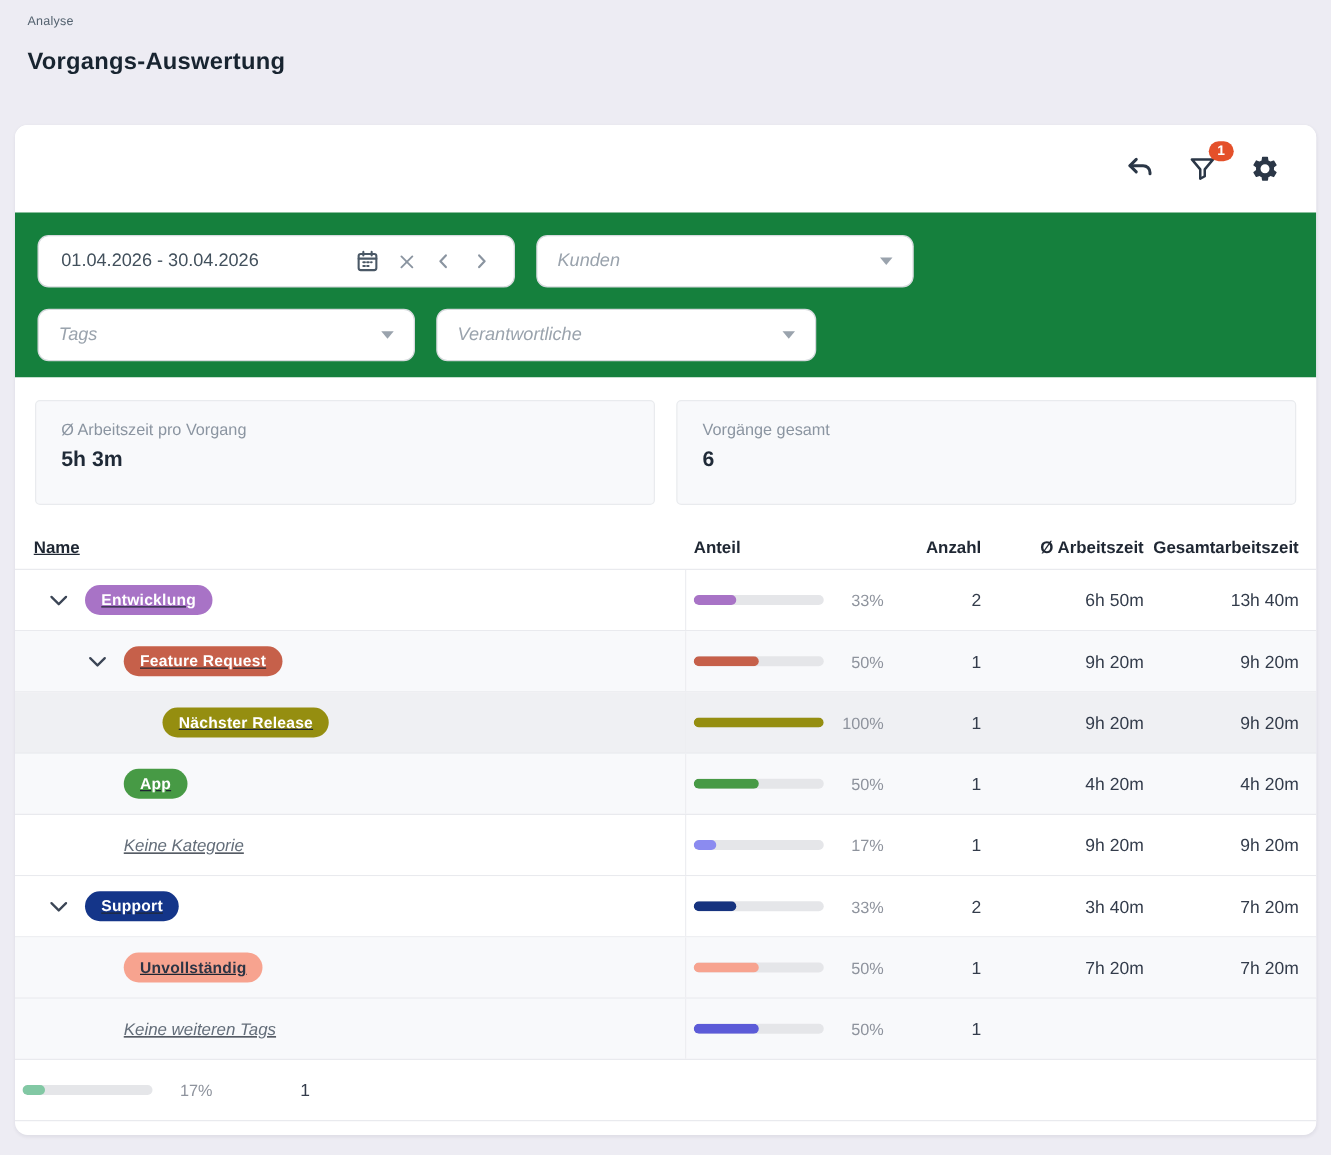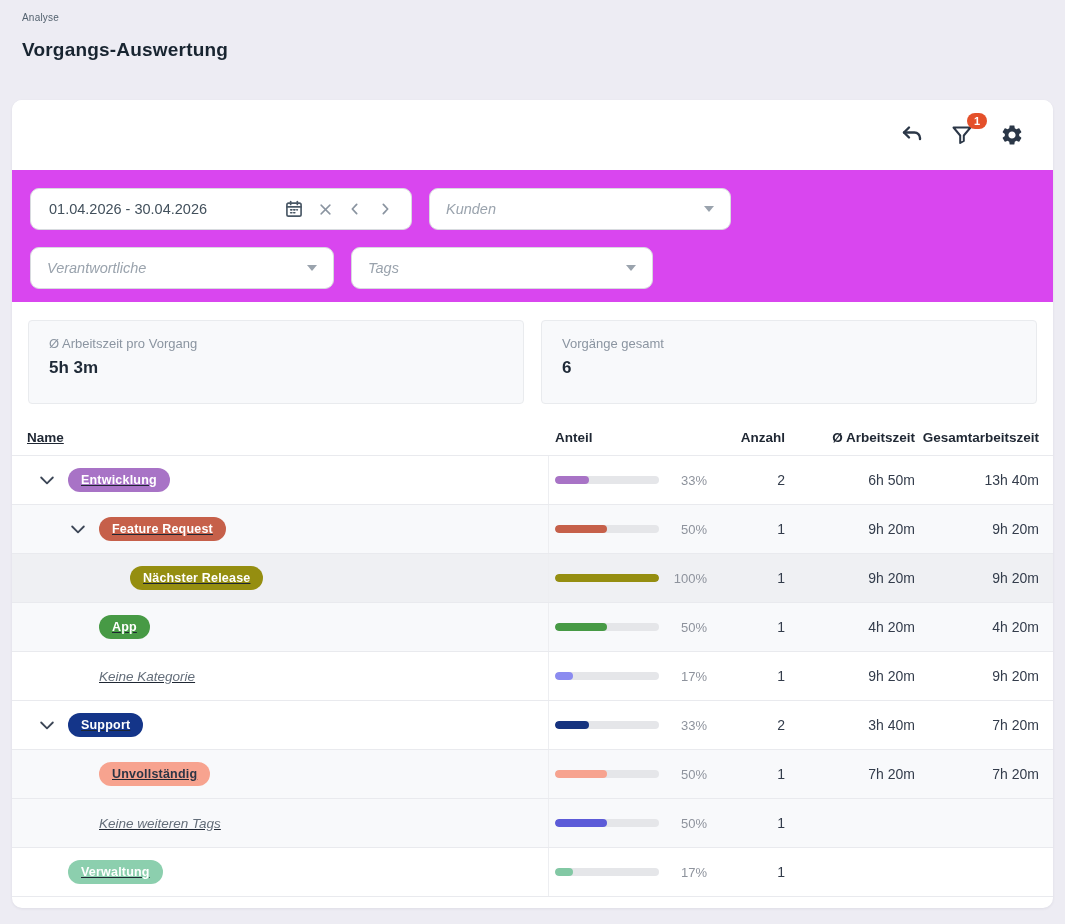--- a/index.html
+++ b/index.html
@@ -25,21 +25,21 @@
   
   .toolbar { height:70px; display:flex; align-items:center; justify-content:flex-end; gap:24px; padding-right:28px; background:#fff; }
   .tbtn { position:relative; width:26px; height:26px; background:none; border:none; cursor:pointer; display:flex; align-items:center; justify-content:center; }
   .tbtn svg { display:block; }
   .t-badge {
     position:absolute; top:-9px; right:-12px; background:#e4502a; color:#fff;
     font-size:11px; font-weight:700; line-height:16px; padding:0 7px; border-radius:9px;
   }
 
   
-  .filter-band { background:#d946ef; padding:18px; height:132px; }
+  .filter-band { background:#15803d; padding:18px; height:132px; }
   .filter-row { display:flex; gap:17px; margin-bottom:17px; }
   .field {
     background:#fff; border:1px solid #d7dade; border-radius:9px; height:42px;
     display:flex; align-items:center; font-size:14.5px;
   }
   .date-field { width:382px; padding:0 18px; gap:14px; cursor:pointer; }
   .date-text { color:#42505c; flex:1; }
   .ficon { display:flex; align-items:center; justify-content:center; cursor:pointer; }
   .select { padding:0 16px; justify-content:space-between; cursor:pointer; }
   .sel-kunden { width:302px; }
@@ -148,26 +148,26 @@
             <polyline points="9.5,5 16,12 9.5,19"></polyline>
           </svg>
         </span>
       </div>
       <div class="field select sel-kunden">
         <span class="placeholder">Kunden</span>
         <span class="caret"></span>
       </div>
     </div>
     <div class="filter-row">
+      <div class="field select sel-tags">
+        <span class="placeholder">Tags</span>
+        <span class="caret"></span>
+      </div>
       <div class="field select sel-verantwortliche">
         <span class="placeholder">Verantwortliche</span>
-        <span class="caret"></span>
-      </div>
-      <div class="field select sel-tags">
-        <span class="placeholder">Tags</span>
         <span class="caret"></span>
       </div>
     </div>
   </div>
 
   <div class="body">
     <div class="stats">
       <div class="stat-card">
         <div class="stat-label">Ø Arbeitszeit pro Vorgang</div>
         <div class="stat-value">5h 3m</div>
@@ -351,29 +351,20 @@
               <div class="fill" style="width: 50%; background: rgb(92, 91, 216);"></div>
             </div>
     </div>
     <div class="col-pct pct">50%</div>
     <div class="col-count numcell c-count">1</div>
     <div class="col-avg numcell c-avg"></div>
     <div class="col-total numcell c-total"></div>
     <div class="row-end-pad"></div>
   </div>
         <div class="trow" style="background: rgb(255, 255, 255);">
-    <div class="name-col name-cell" style="padding-left: 24px;">
-      <span class="chev hidden-chev">
-        <svg width="20" height="20" viewBox="0 0 24 24" fill="none" stroke="#3c4656" stroke-width="2.2" stroke-linecap="round" stroke-linejoin="round">
-          <polyline points="5,9 12,16 19,9"></polyline>
-        </svg>
-      </span>
-      <span class="badge" style="background: rgb(140, 207, 174); color: rgb(255, 255, 255);">Verwaltung</span>
-
-    </div>
     <div class="col-bar">
       <div class="track" style="background: rgb(229, 230, 233);">
               <div class="fill" style="width: 17%; background: rgb(130, 200, 164);"></div>
             </div>
     </div>
     <div class="col-pct pct">17%</div>
     <div class="col-count numcell c-count">1</div>
     <div class="col-avg numcell c-avg"></div>
     <div class="col-total numcell c-total"></div>
     <div class="row-end-pad"></div>

